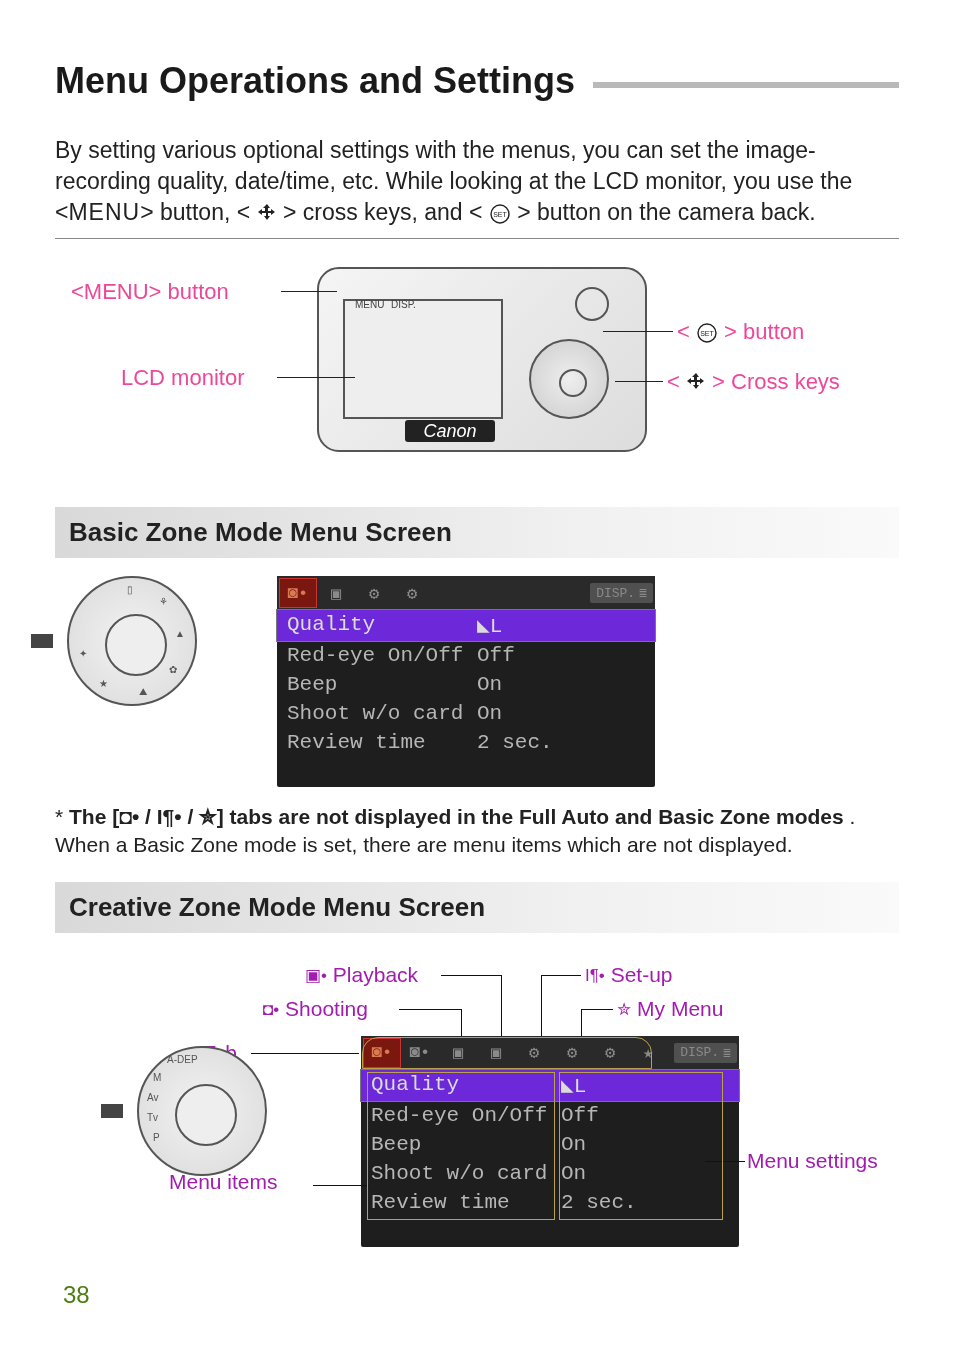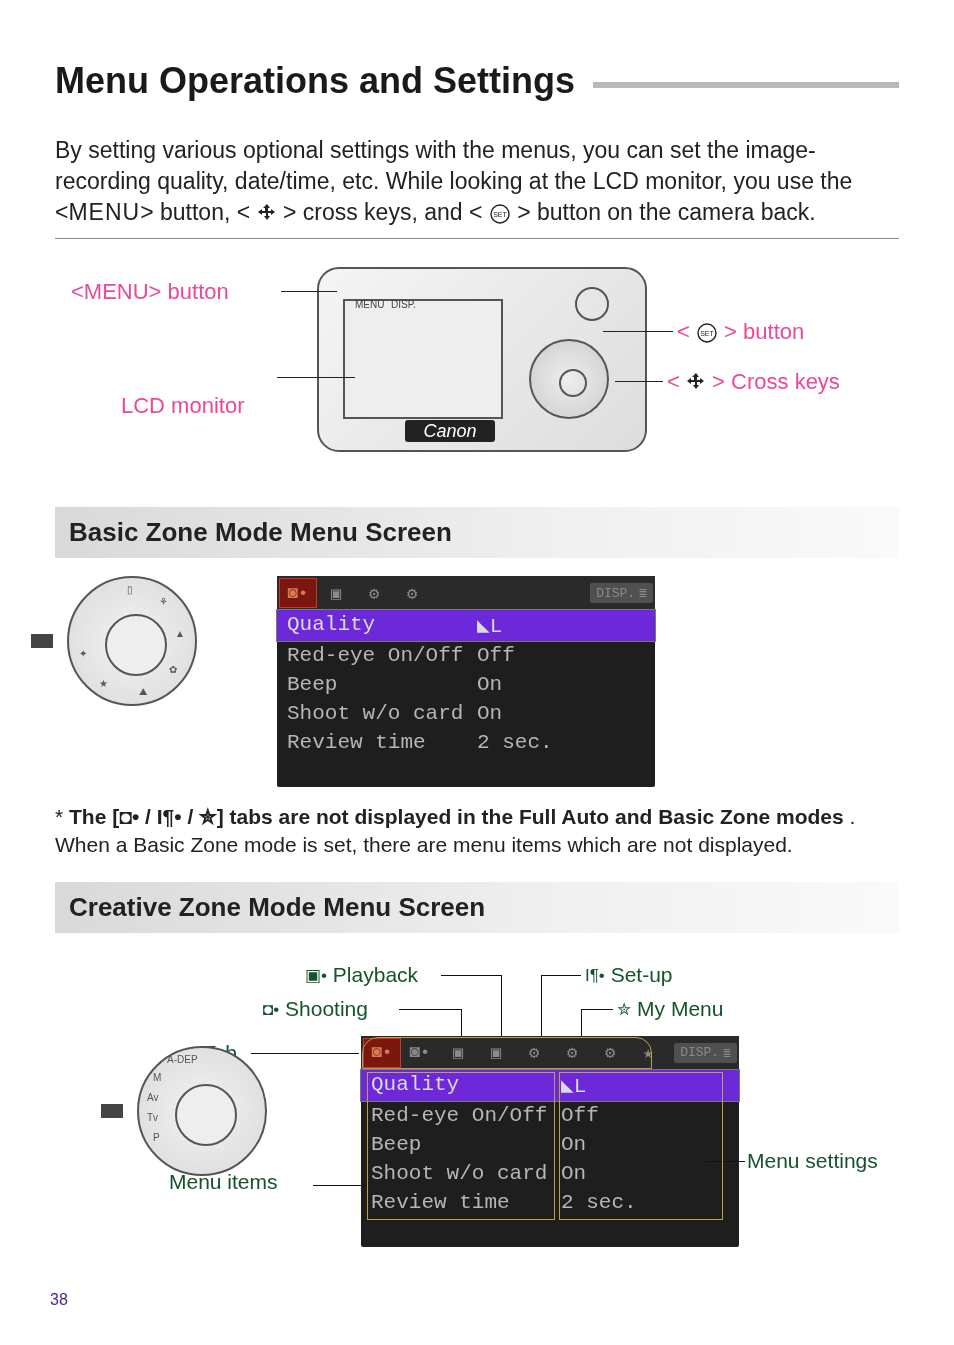--- a/index.html
+++ b/index.html
@@ -195,33 +195,33 @@
   .note .bold { font-weight: bold; }
 
   
   .creative-area {
     position: relative;
     height: 380px;
   }
   .creative-area .dial { position:absolute; left:70px; top:95px; }
   .creative-area .lcd  { position:absolute; left:306px; top:85px; }
 
-  .clabel { position:absolute; font-size:21px; color:#14532d; white-space:nowrap; }
+  .clabel { position:absolute; font-size:21px; color:#a21caf; white-space:nowrap; }
   .cicon { font-size:17px; vertical-align:1px; }
   .cline { position:absolute; background:#111; }
   .cline.h { height:1px; }
   .cline.v { width:1px; }
 
   .yellow-box {
     position:absolute; border:1px solid #b9a24a; pointer-events:none; z-index:3;
   }
 
   .page-num {
-    position:absolute; left:50px; bottom:36px;
-    font-size:16px; color:#4c1d95;
+    position:absolute; left:63px; bottom:36px;
+    font-size:24px; color:#4d7c0f;
   }
 
   svg.cross { width:20px; height:20px; vertical-align:-3px;}
   svg.setcircle { width:22px; height:22px; vertical-align:-5px;}
 </style>
 </head>
 <body>
 
 <div class="title-row">
   <h1>Menu Operations and Settings</h1>
@@ -250,21 +250,21 @@
     <div class="cam-logo">Canon</div>
     <div class="dpad"></div>
     <div class="btn-top"></div>
     <div class="tiny-label" style="left:36px; top:30px;">MENU</div>
     <div class="tiny-label" style="left:72px; top:30px;">DISP.</div>
   </div>
 
   <div class="callout" style="left:16px; top:12px;">&lt;MENU&gt; button</div>
   <div class="lead-line" style="left:226px; top:24px; width:56px;"></div>
 
-  <div class="callout" style="left:66px; top:98px;margin-top:28px;">LCD monitor</div>
+  <div class="callout" style="left:66px; top:98px;">LCD monitor</div>
   <div class="lead-line" style="left:222px; top:110px; width:78px;"></div>
 
   <div class="callout" style="left:622px; top:52px;">
     <span>&lt;</span>
     <svg class="setcircle" viewBox="0 0 22 22">
         <circle cx="11" cy="11" r="9" fill="none" stroke="#222" stroke-width="1.4"></circle>
         <text x="11" y="14" text-anchor="middle" font-size="7" fill="#222">SET</text>
       </svg>
     <span>&gt; button</span>
   </div>

